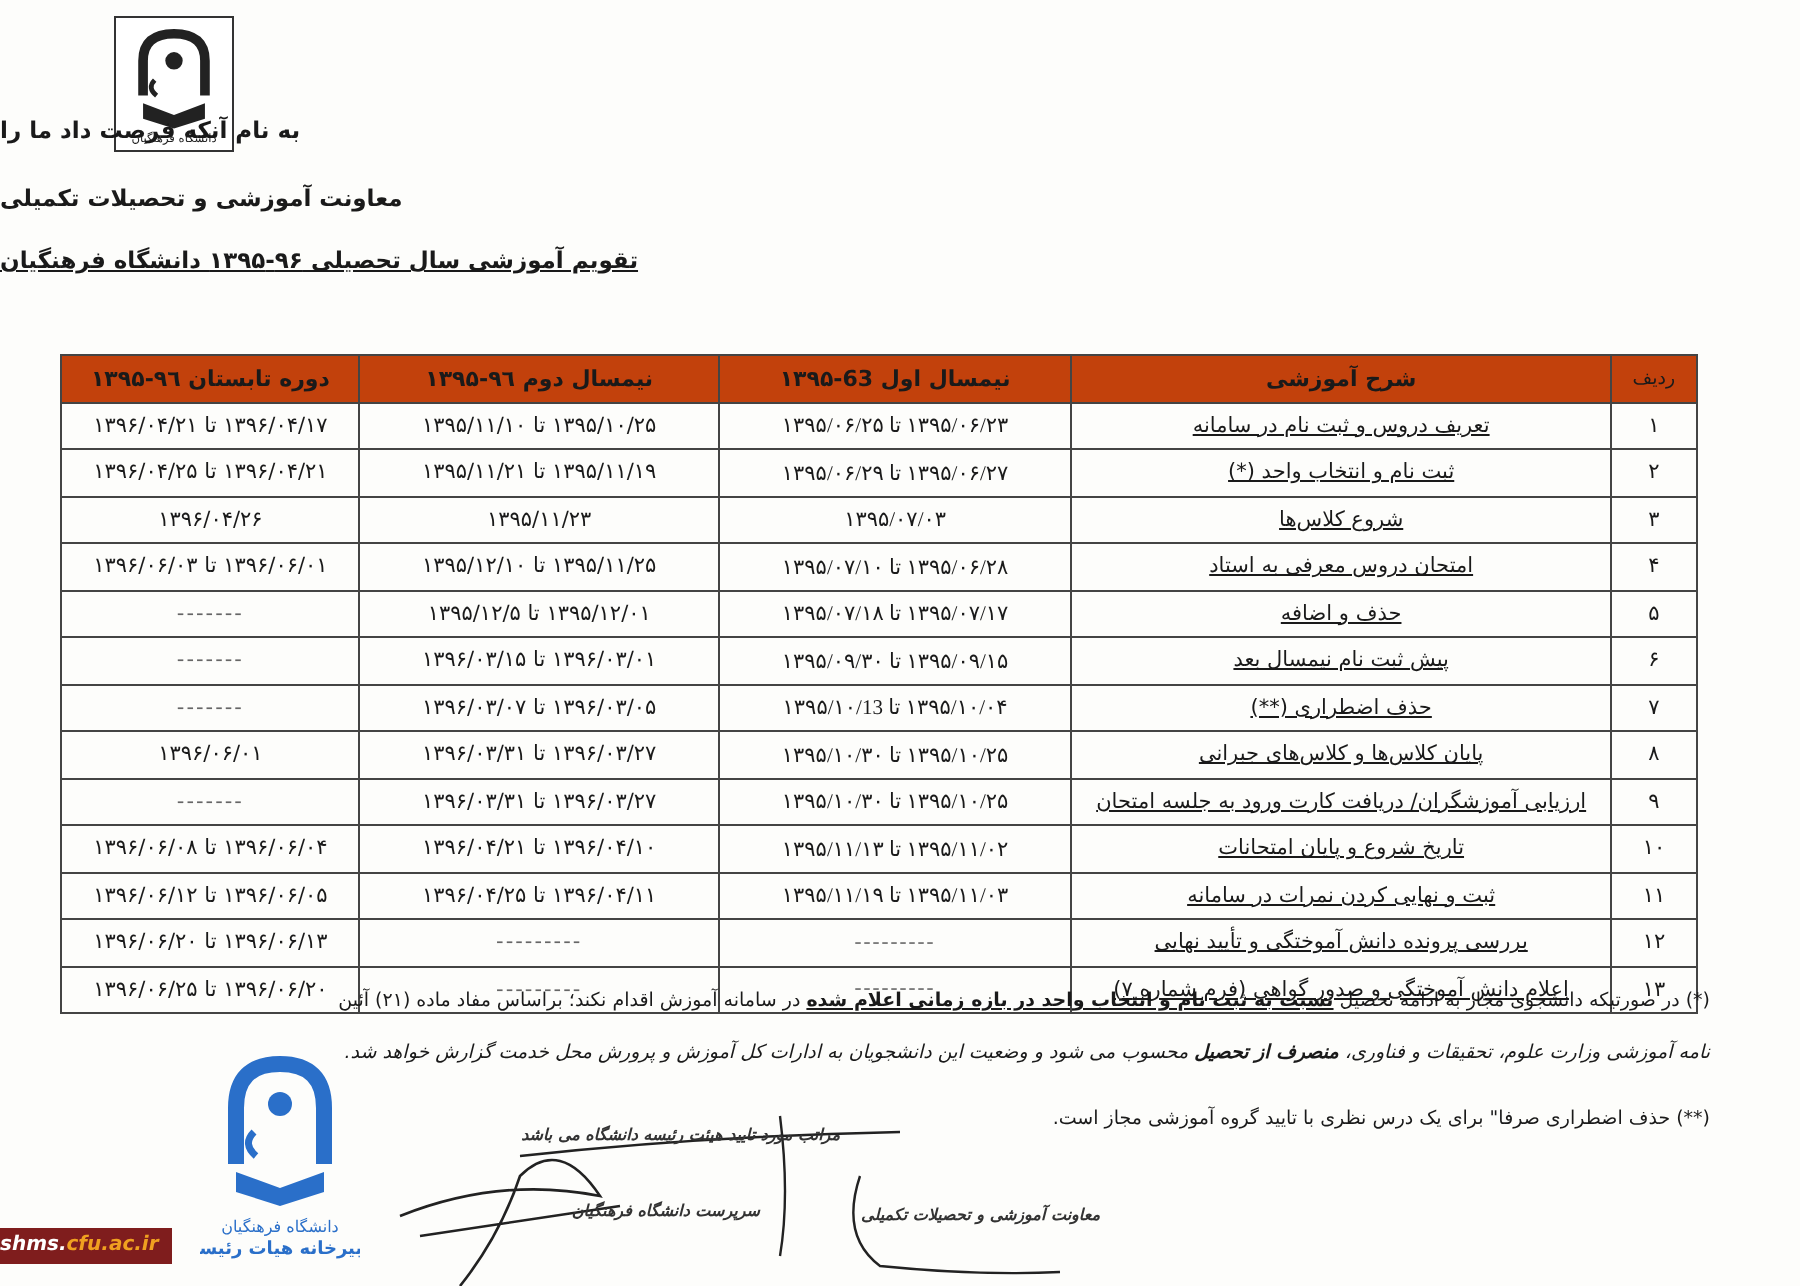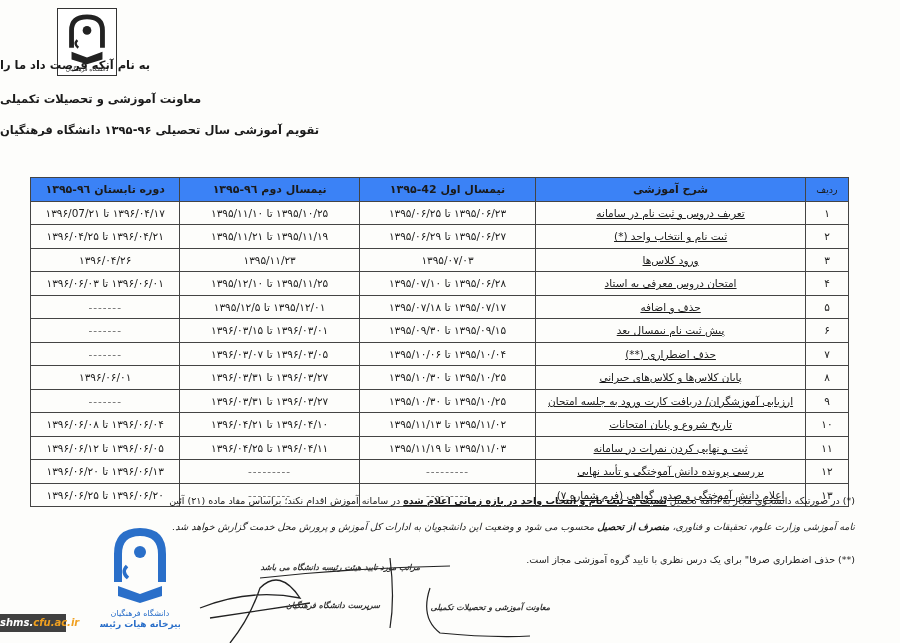--- a/index.html
+++ b/index.html
@@ -12,54 +12,54 @@
     position: absolute; left: 57px; top: 8px; width: 60px; height: 68px;
     border: 1.5px solid #333; background: #fff; box-sizing: border-box;
   }
   .logo-top svg { display: block; width: 100%; height: 100%; }
   .heading {
     position: absolute; left: 0; width: 900px; text-align: left;
     direction: rtl; font-weight: bold; font-size: 11.5px;
   }
   .h1 { top: 58px; }
   .h2 { top: 92px; }
-  .h3 { top: 123px; }
+  .h3 { top: 123px; text-decoration: underline; }
   table.cal {
     position: absolute; left: 30px; top: 177px; width: 819px;
     border-collapse: collapse; direction: rtl; font-size: 10.5px;
   }
   table.cal th, table.cal td {
     border: 1px solid #444; height: 22.5px; padding: 0 4px; text-align: center;
     white-space: nowrap;
   }
-  table.cal th { font-weight: bold; font-size: 11px; background: #3b82f6; }
+  table.cal th { font-weight: bold; font-size: 11px; background: #c2410c; }
   table.cal th.rn { font-weight: normal; font-size: 9.5px; }
   td.rn { width: 34px; }
   td.op { width: 260px; text-decoration: underline; }
-  td.c1 { width: 167px; }
+  td.c1 { width: 167px; font-family: Liberation Serif, serif; }
   td.c2 { width: 170px; }
   td.c3 { width: 140px; }
   .dash { color: #666; letter-spacing: 1px; }
   .notes {
     position: absolute; left: 30px; width: 825px; direction: rtl;
     font-size: 9.5px; line-height: 14px;
   }
   .n1 { top: 494px; }
   .n2 { top: 520px; font-style: italic; }
   .n3 { top: 553px; }
   .notes b.u { text-decoration: underline; }
   .stamp {
     position: absolute; left: 100px; top: 520px; width: 80px; height: 110px;
   }
   .sign {
     position: absolute; left: 190px; top: 548px; width: 370px; height: 100px; font-weight: bold;
   }
   .watermark {
-    position: absolute; left: 0; top: 614px; width: 66px; height: 18px;
-    background: #404040; color: #fff; font-family: "DejaVu Sans", sans-serif;
+    position: absolute; left: 0; top: 614px; width: 86px; height: 18px;
+    background: #7f1d1d; color: #fff; font-family: "DejaVu Sans", sans-serif;
     font-weight: bold; font-style: italic; font-size: 10px; line-height: 18px;
     text-align: left;
   }
   .watermark .accent { color: #f0a020; }
 </style>
 </head>
 <body>
 
 <div class="logo-top">
   <svg viewBox="0 0 60 68">
@@ -73,43 +73,43 @@
 
 <div class="heading h1">به نام آنکه فرصت داد ما را</div>
 <div class="heading h2">معاونت آموزشی و تحصیلات تکمیلی</div>
 <div class="heading h3">تقویم آموزشی سال تحصیلی ۹۶-۱۳۹۵ دانشگاه فرهنگیان</div>
 
 <table class="cal">
   <thead>
     <tr>
       <th class="rn">ردیف</th>
       <th>شرح آموزشی</th>
-      <th>نیمسال اول 42-۱۳۹۵</th>
+      <th>نیمسال اول 63-۱۳۹۵</th>
       <th>نیمسال دوم ۹٦-۱۳۹۵</th>
       <th>دوره تابستان ۹٦-۱۳۹۵</th>
     </tr>
   </thead>
   <tbody>
     <tr>
       <td class="rn">۱</td>
       <td class="op">تعریف دروس و ثبت نام در سامانه</td>
       <td class="c1">۱۳۹۵/۰۶/۲۳ تا ۱۳۹۵/۰۶/۲۵</td>
       <td class="c2">۱۳۹۵/۱۰/۲۵ تا ۱۳۹۵/۱۱/۱۰</td>
-      <td class="c3">۱۳۹۶/۰۴/۱۷ تا ۱۳۹۶/07/۲۱</td>
+      <td class="c3">۱۳۹۶/۰۴/۱۷ تا ۱۳۹۶/۰۴/۲۱</td>
     </tr>
     <tr>
       <td class="rn">۲</td>
       <td class="op">ثبت نام و انتخاب واحد (*)</td>
       <td class="c1">۱۳۹۵/۰۶/۲۷ تا ۱۳۹۵/۰۶/۲۹</td>
       <td class="c2">۱۳۹۵/۱۱/۱۹ تا ۱۳۹۵/۱۱/۲۱</td>
       <td class="c3">۱۳۹۶/۰۴/۲۱ تا ۱۳۹۶/۰۴/۲۵</td>
     </tr>
     <tr>
       <td class="rn">۳</td>
-      <td class="op">ورود کلاس‌ها</td>
+      <td class="op">شروع کلاس‌ها</td>
       <td class="c1">۱۳۹۵/۰۷/۰۳</td>
       <td class="c2">۱۳۹۵/۱۱/۲۳</td>
       <td class="c3">۱۳۹۶/۰۴/۲۶</td>
     </tr>
     <tr>
       <td class="rn">۴</td>
       <td class="op">امتحان دروس معرفی به استاد</td>
       <td class="c1">۱۳۹۵/۰۶/۲۸ تا ۱۳۹۵/۰۷/۱۰</td>
       <td class="c2">۱۳۹۵/۱۱/۲۵ تا ۱۳۹۵/۱۲/۱۰</td>
       <td class="c3">۱۳۹۶/۰۶/۰۱ تا ۱۳۹۶/۰۶/۰۳</td>
@@ -124,21 +124,21 @@
     <tr>
       <td class="rn">۶</td>
       <td class="op">پیش ثبت نام نیمسال بعد</td>
       <td class="c1">۱۳۹۵/۰۹/۱۵ تا ۱۳۹۵/۰۹/۳۰</td>
       <td class="c2">۱۳۹۶/۰۳/۰۱ تا ۱۳۹۶/۰۳/۱۵</td>
       <td class="c3 dash">-------</td>
     </tr>
     <tr>
       <td class="rn">۷</td>
       <td class="op">حذف اضطراری (**)</td>
-      <td class="c1">۱۳۹۵/۱۰/۰۴ تا ۱۳۹۵/۱۰/۰۶</td>
+      <td class="c1">۱۳۹۵/۱۰/۰۴ تا ۱۳۹۵/۱۰/13</td>
       <td class="c2">۱۳۹۶/۰۳/۰۵ تا ۱۳۹۶/۰۳/۰۷</td>
       <td class="c3 dash">-------</td>
     </tr>
     <tr>
       <td class="rn">۸</td>
       <td class="op">پایان کلاس‌ها و کلاس‌های جبرانی</td>
       <td class="c1">۱۳۹۵/۱۰/۲۵ تا ۱۳۹۵/۱۰/۳۰</td>
       <td class="c2">۱۳۹۶/۰۳/۲۷ تا ۱۳۹۶/۰۳/۳۱</td>
       <td class="c3">۱۳۹۶/۰۶/۰۱</td>
     </tr>

